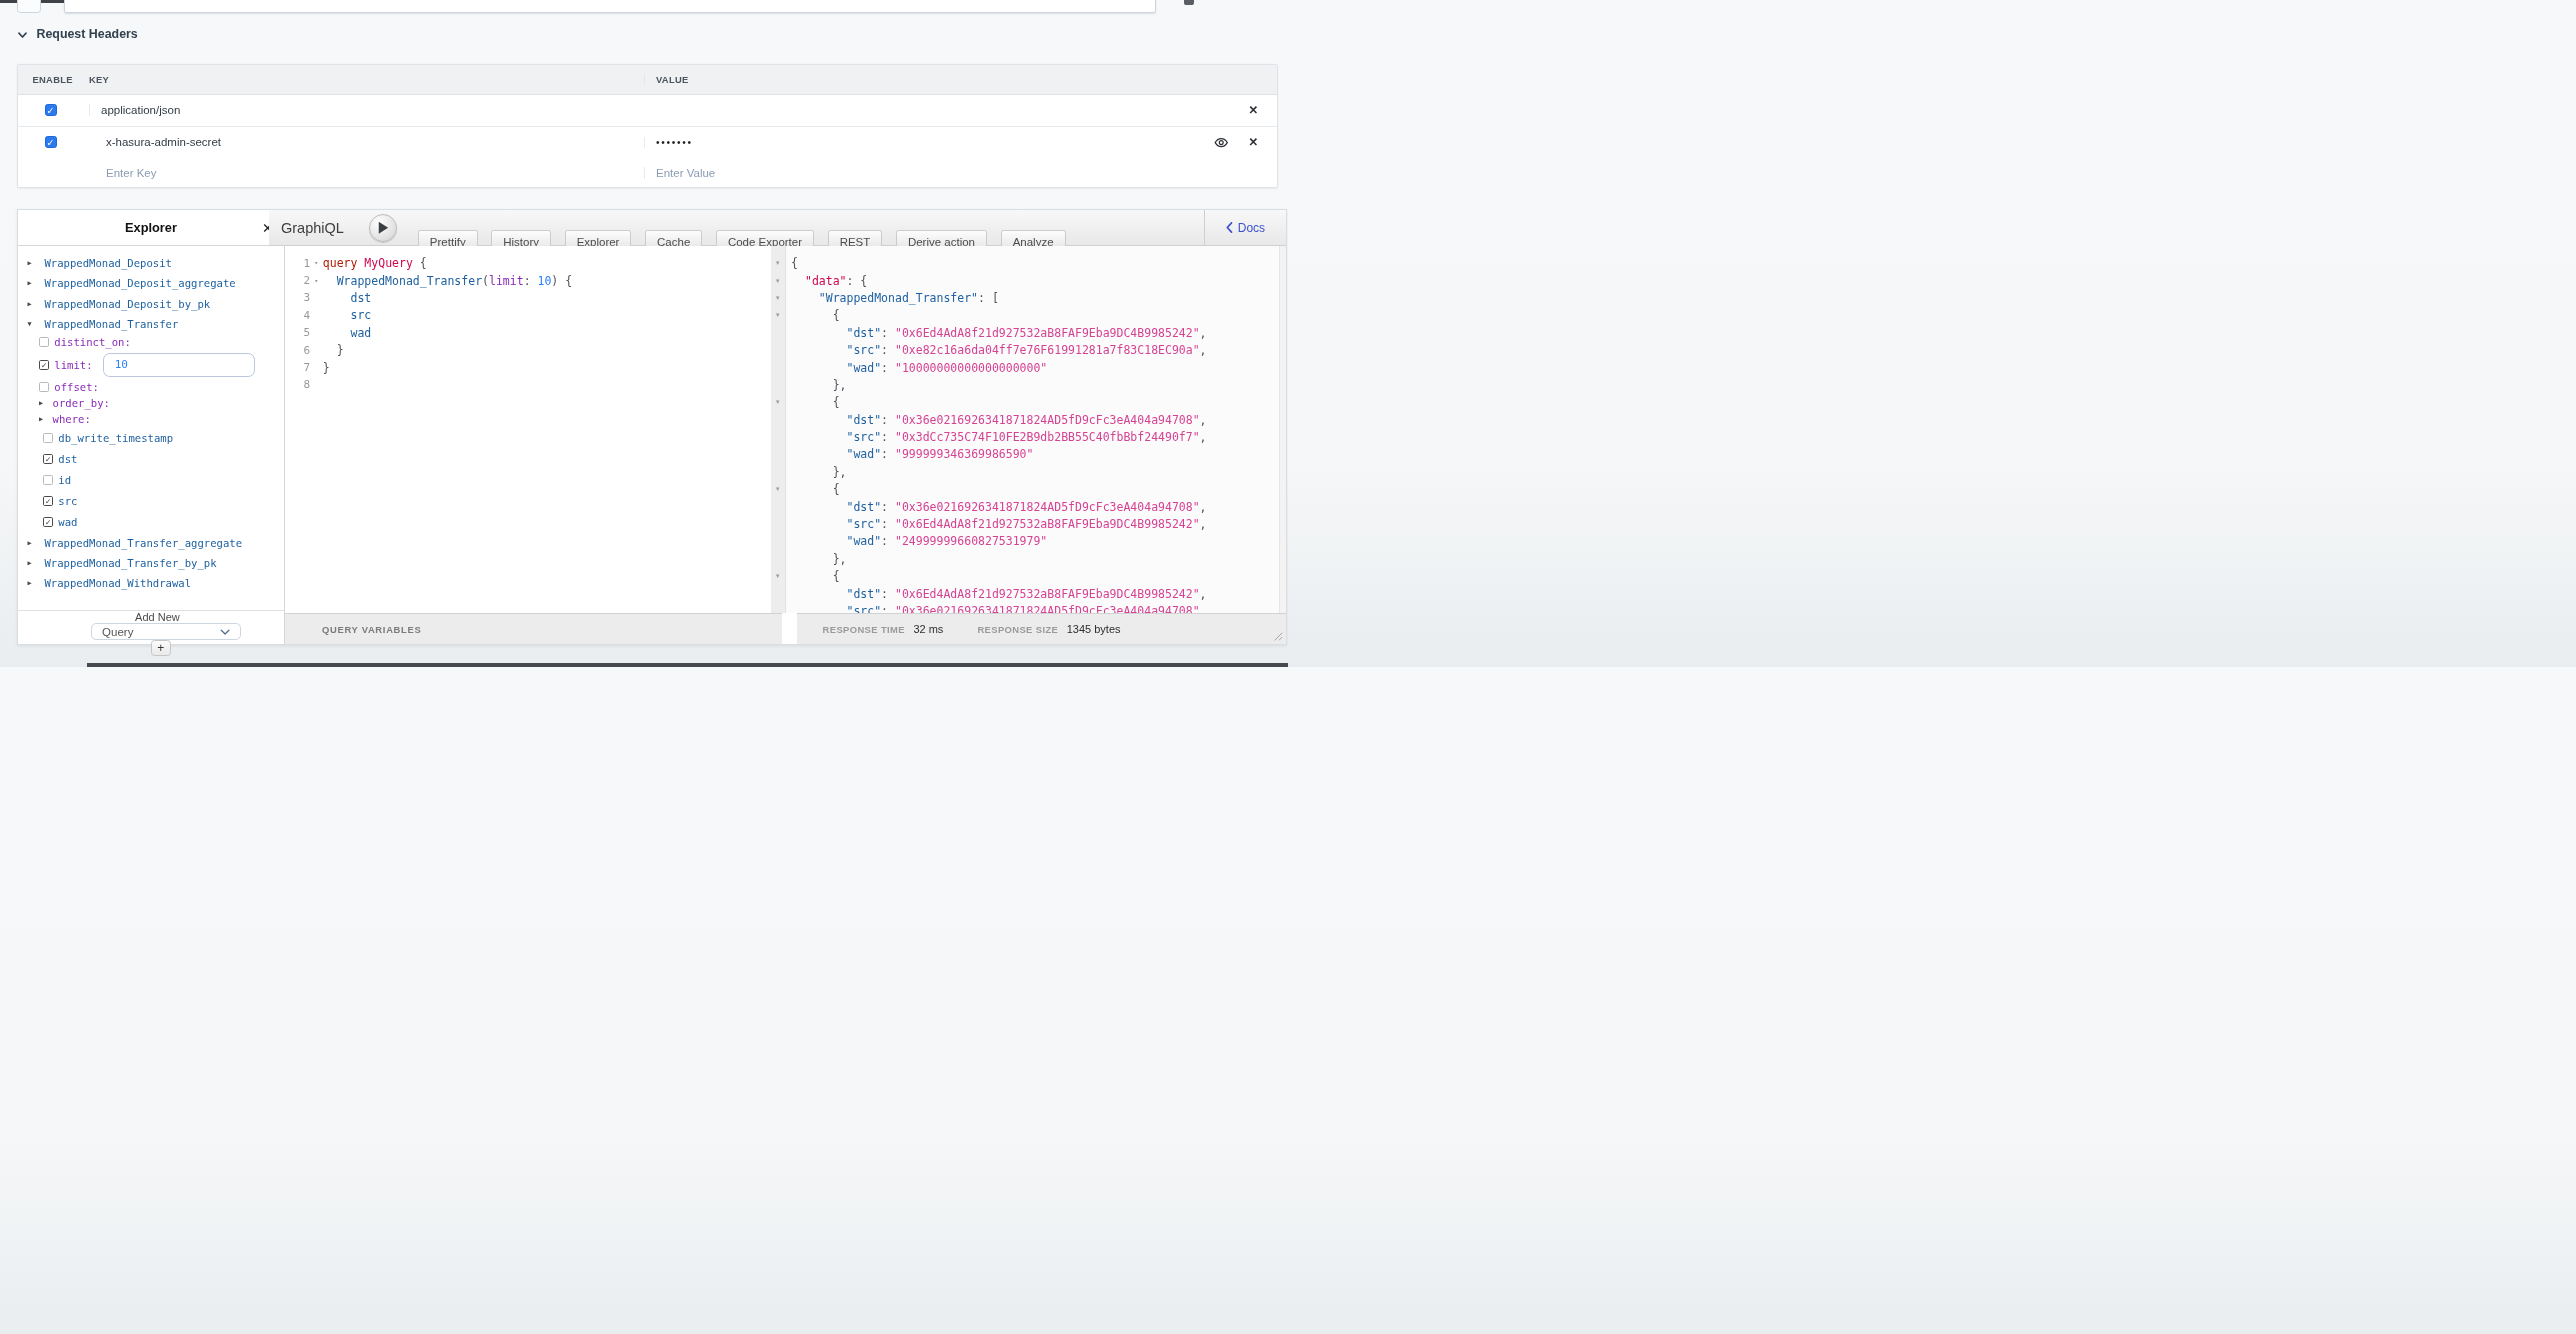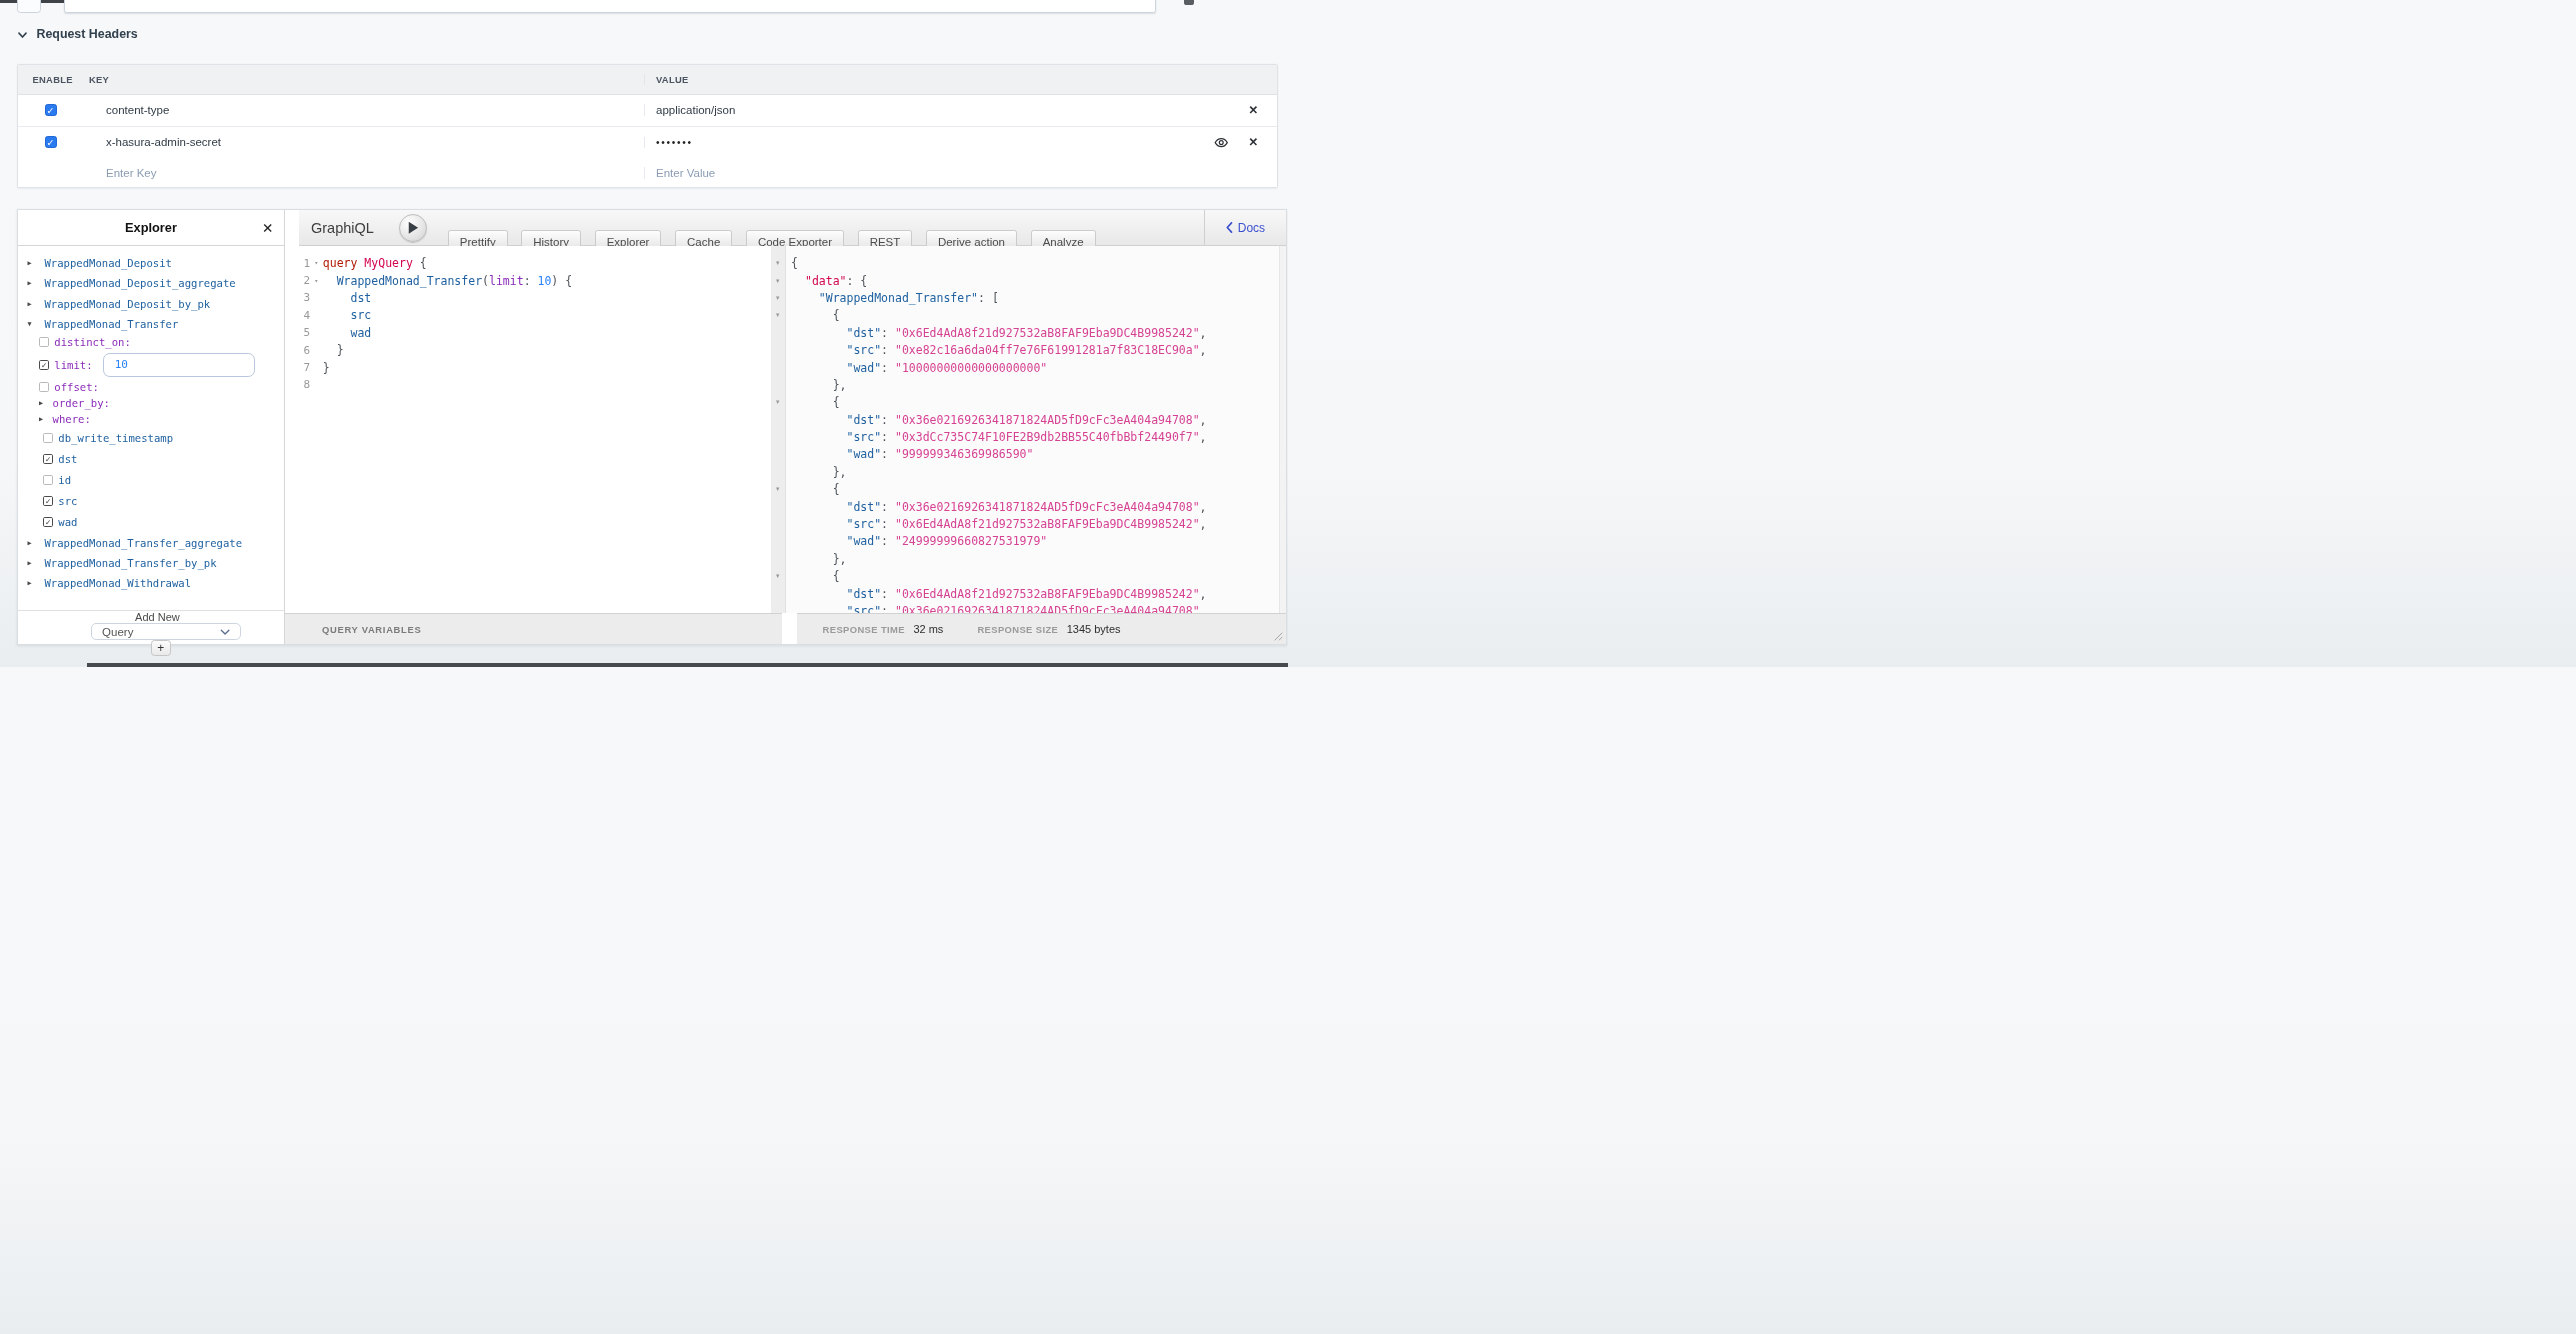--- a/index.html
+++ b/index.html
@@ -70,21 +70,21 @@
     font-family: "DejaVu Sans Mono", monospace; font-size: 11px; color: #2882F9; padding-left: 11px; background: #fff; }
   .exp-footer { height: 34px; border-top: 0.9px solid #e0e0e0; display: flex; align-items: center; flex-shrink: 0; padding-left: 12.8px; flex-direction: column; }
   .addnew-lbl { font-size: 11px; color: #4a4a4a; }
   .addnew-select { margin-left: 17px; width: 150px; height: 25.6px; border: 0.9px solid #cdd5e0; border-radius: 5.1px; background: #fff;
     display: flex; align-items: center; justify-content: space-between; padding: 0 10.2px; cursor: pointer; }
   .addnew-select .val { font-size: 11.5px; color: #555; }
   .addnew-plus { margin-left: 6.8px; width: 20.4px; height: 20.4px; border: 0.9px solid #c6c6c6; border-radius: 3.4px;
     background: linear-gradient(#fcfcfc, #e9e9e9); font-size: 12px; color: #333; display: flex; align-items: center; justify-content: center; cursor: pointer; }
 
   
-  .toolbar { position: absolute; left: 281px; top: 0; right: 0; height: 36px;
+  .toolbar { position: absolute; left: 251px; top: 0; right: 0; height: 36px;
     background: linear-gradient(#f8f8f8, #e8e8e8); border-bottom: 0.9px solid #d0d0d0; display: flex; align-items: center; padding-left: 12px; }
   .gq-logo { font-size: 14.5px; color: #3e3e3e; letter-spacing: 0; }
   .play-btn { margin-left: 25.6px; width: 28px; height: 28px; border-radius: 50%; border: 0.9px solid #bdbdbd;
     background: radial-gradient(circle at 35% 30%, #ffffff, #e2e2e2 65%, #cfcfcf); box-shadow: 0 0.9px 0.9px rgba(0,0,0,.18);
     display: flex; align-items: center; justify-content: center; cursor: pointer; flex-shrink: 0; }
   .tb-buttons { display: flex; gap: 13.6px; margin-left: 20.4px; }
   .tb-btn { height: 23px; padding: 0 11px; border: 0.9px solid #cbcbcb; border-radius: 2.6px;
     background: linear-gradient(#fdfdfd, #e2e2e2); box-shadow: 0 0.9px 0 rgba(0,0,0,.08);
     font-size: 11.5px; color: #4c4c4c; display: flex; align-items: center; cursor: pointer; white-space: nowrap; font-family: "Liberation Sans", sans-serif; margin-top: 28px; }
   .docs-tab { position: absolute; right: 0; top: 0; width: 82px; height: 100%; border-left: 0.9px solid #cfcfcf;
@@ -151,23 +151,20 @@
       </div>
     <div class="rh-col-value">
         <span>VALUE</span>
       </div>
   </div>
   <div id="rh-rows">
       <div class="rh-row data">
         <div class="rh-col-enable">
           <div class="rh-check">✓</div>
         </div>
-        <div class="rh-col-key">
-          <span style="margin-left: 17px;">content-type</span>
-        </div>
         <div class="rh-col-value">
           <span>application/json</span>
           <span class="row-icon icon-x">✕</span>
         </div>
       </div>
       <div class="rh-row data">
         <div class="rh-col-enable">
           <div class="rh-check">✓</div>
         </div>
         <div class="rh-col-key">

